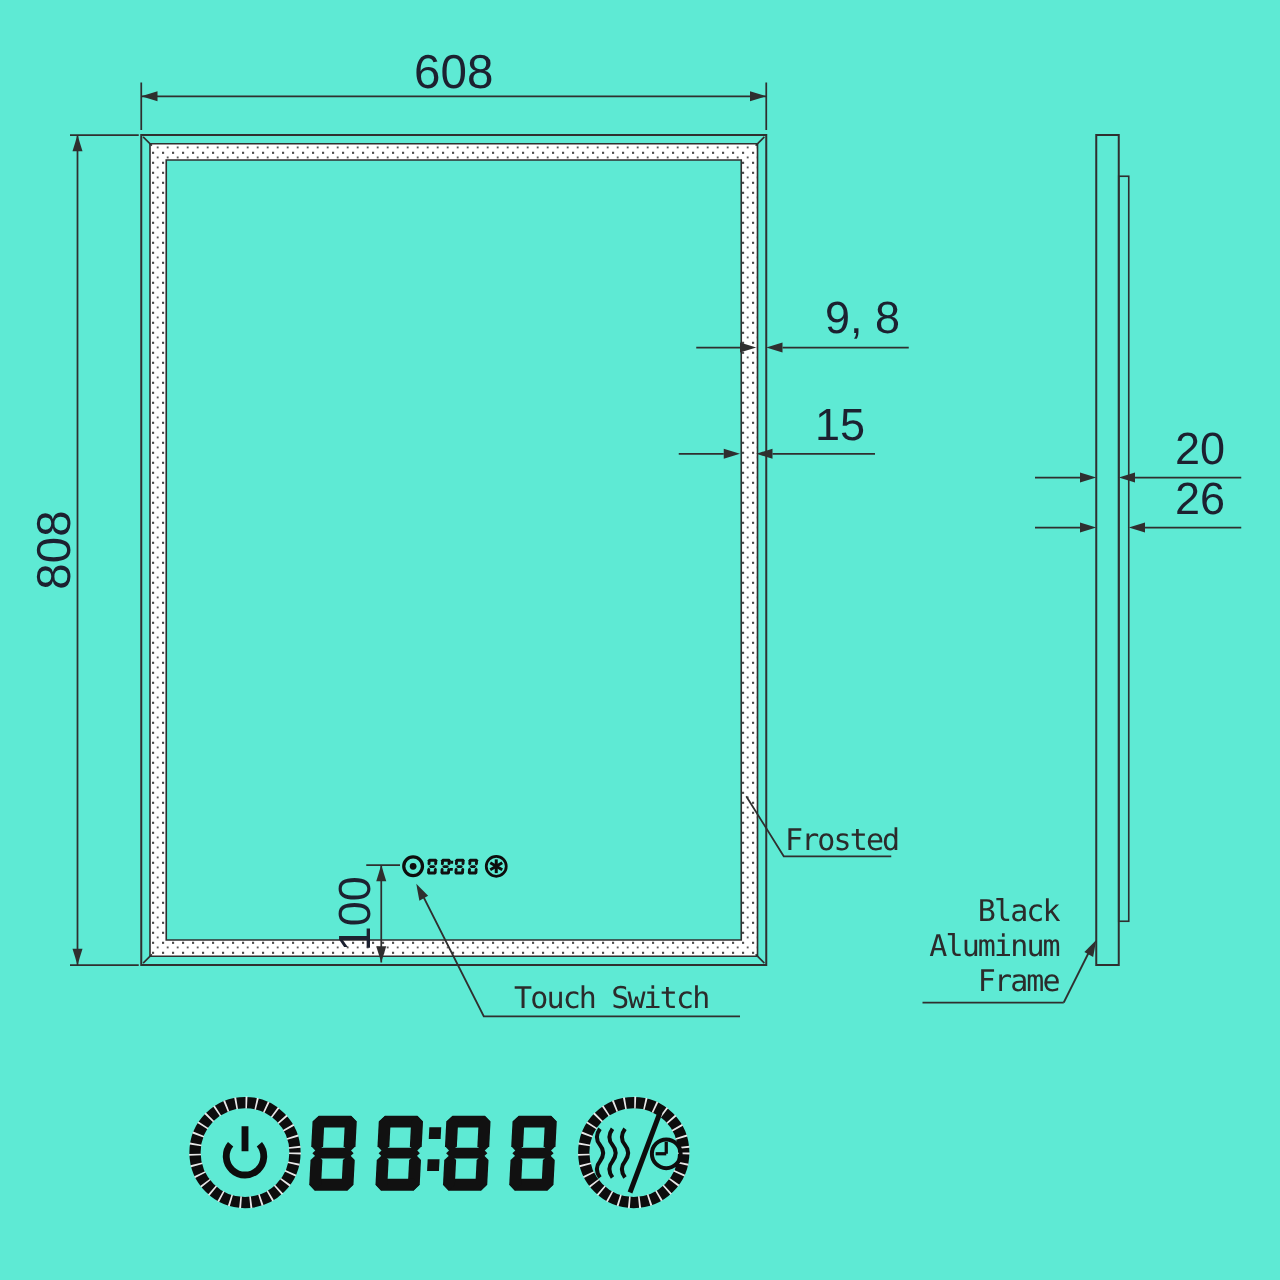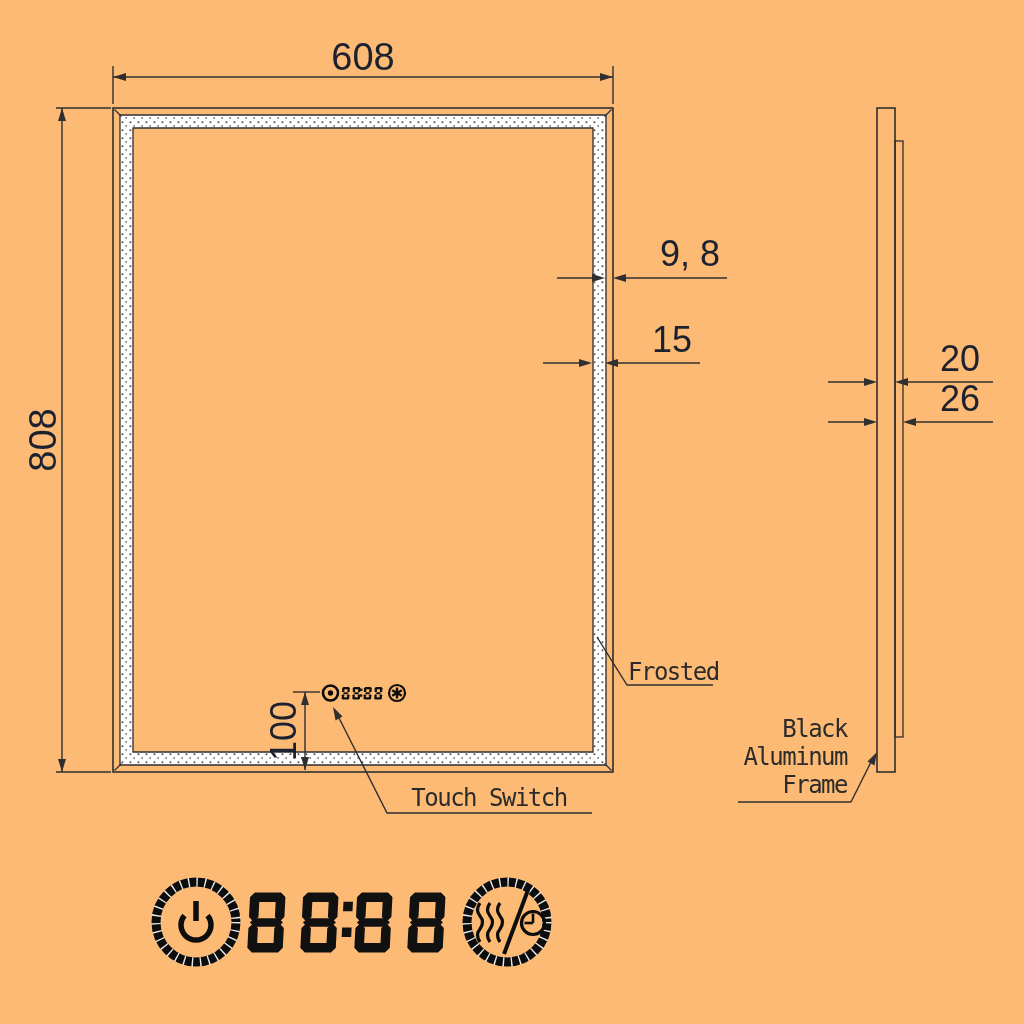--- a/index.html
+++ b/index.html
@@ -1,16 +1,16 @@
 <!DOCTYPE html>
 <html><head>
 <meta charset="utf-8">
 <style>
   html,body{margin:0;padding:0;background:#ffffff;}
-  .canvas{position:relative;width:1024px;height:1024px;background:#fdba74;overflow:hidden;
+  .canvas{position:relative;width:1024px;height:1024px;background:#5eead4;overflow:hidden;
           font-family:"Liberation Sans",sans-serif;}
   svg{position:absolute;left:0;top:0;}
   .ln{stroke:#2f2f2f;stroke-width:1.6;fill:none;}
   .thin{stroke:#2f2f2f;stroke-width:1.3;fill:none;}
   .dimln{stroke:#2f2f2f;stroke-width:1.4;fill:none;}
   .arr{fill:#2f2f2f;stroke:none;}
   .dimtxt{font-family:"Liberation Sans",sans-serif;fill:#1c2130;font-size:36px;}
   .dimtxt.big{font-size:38px;}
   .lbltxt{font-family:"DejaVu Sans Mono","Liberation Mono",monospace;fill:#2b2b2b;
           font-size:24px;letter-spacing:-1.5px;}

